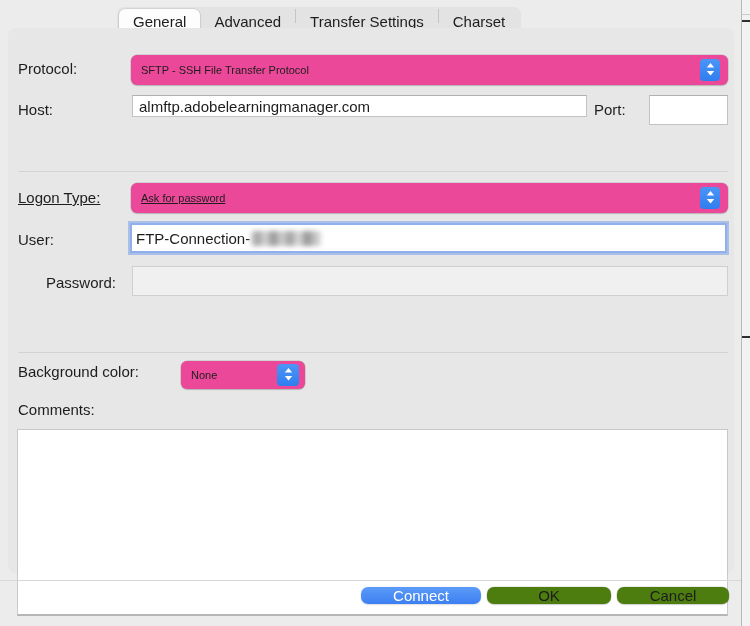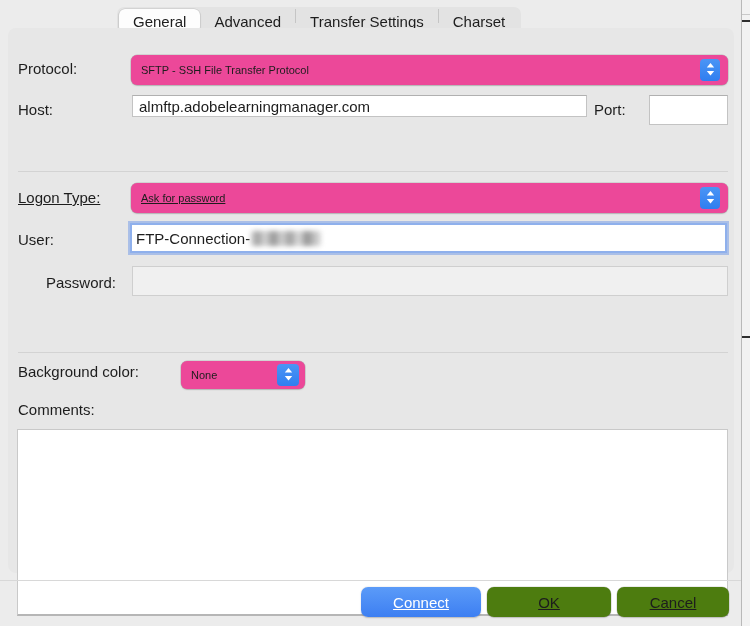--- a/index.html
+++ b/index.html
@@ -204,29 +204,28 @@
     position: absolute;
     left: 0;
     top: 580px;
     width: 742px;
     height: 1px;
     background: #d8d8d8;
   }
   .btn {
     position: absolute;
     box-sizing: border-box;
-    height: 30px;
+    height: 17px;
     border-radius: 7px;
     display: flex;
     align-items: center;
     justify-content: center;
     font-size: 15px;
     cursor: default;
     white-space: nowrap;
-    text-decoration: underline;
   }
   .btn.default {
     background: linear-gradient(180deg, #5b9bf8 0%, #3d7ff2 100%);
     color: #ffffff;
     box-shadow: 0 0.5px 1.5px rgba(0,0,0,0.22);
   }
   .btn.normal {
     background: #4d7c0f;
     color: #1d1d1d;
     box-shadow: 0 0 0 0.5px rgba(0,0,0,0.16), 0 1px 1.5px rgba(0,0,0,0.13);

